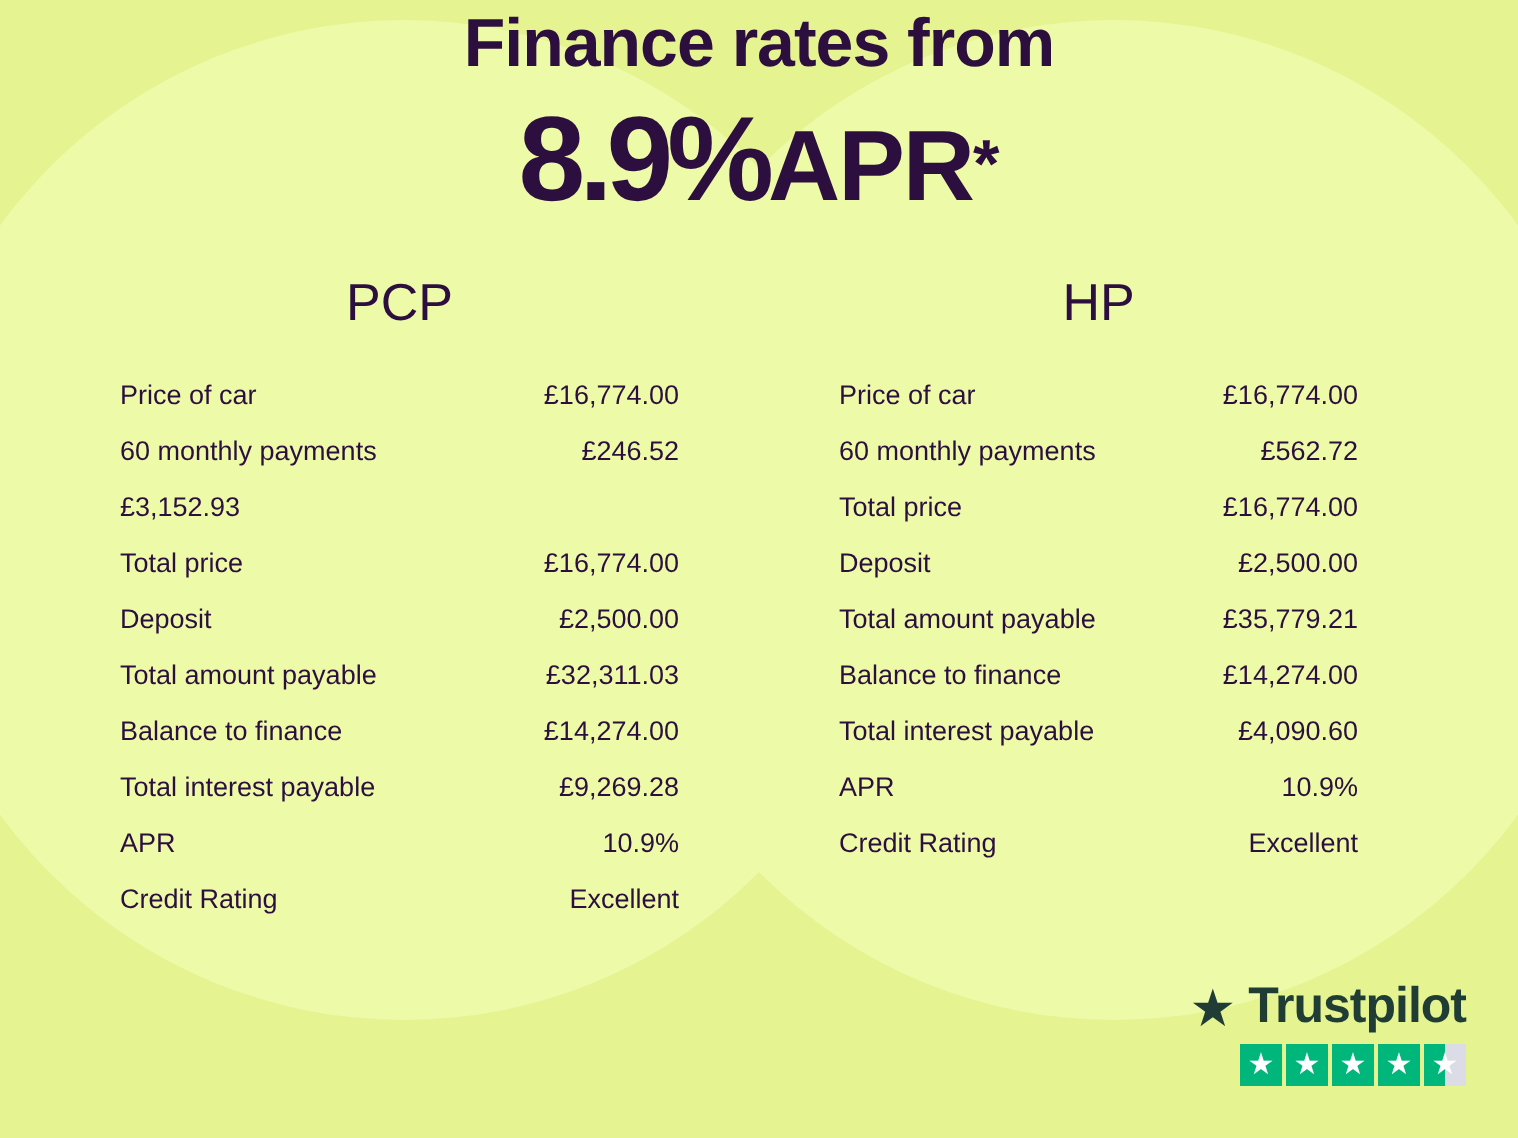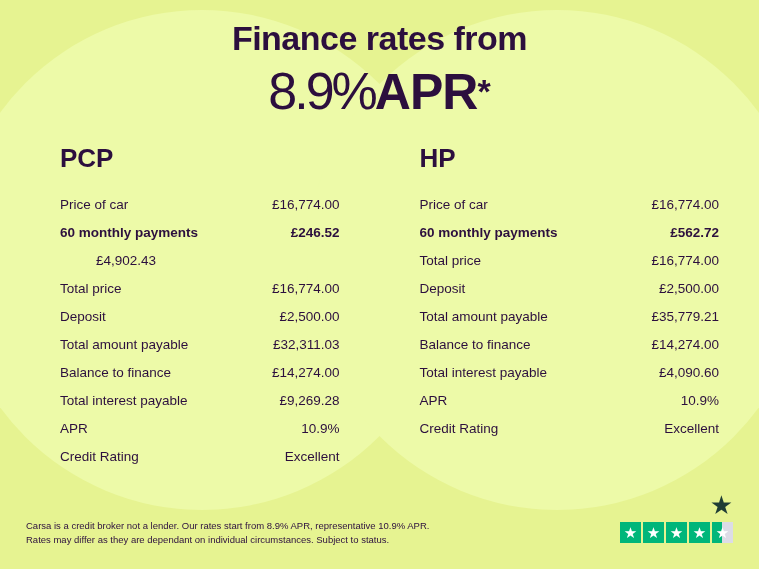--- a/index.html
+++ b/index.html
@@ -43,32 +43,32 @@
     z-index: 2;
     width: 759px;
     height: 569px;
   }
   .headline {
     text-align: center;
     color: #2c0f3e;
     font-weight: bold;
     font-size: 34px;
     letter-spacing: -0.5px;
-    padding-top: 20px;
+    padding-top: 4px;
     line-height: 1.1;
   }
   .rate-row {
     text-align: center;
     color: #2c0f3e;
     margin-top: 4px;
     white-space: nowrap;
   }
   .rate-big {
-    font-size: 52px;
-    font-weight: normal;
+    font-size: 60px;
+    font-weight: bold;
     letter-spacing: -3px;
     vertical-align: baseline;
   }
   .rate-apr {
     font-size: 50px;
     font-weight: bold;
     letter-spacing: -1px;
     vertical-align: baseline;
   }
   .rate-star {
@@ -78,42 +78,42 @@
   }
   .columns {
     display: flex;
     margin-top: 22px;
   }
   .col {
     width: 50%;
     box-sizing: border-box;
   }
   .col-left { padding: 0 40px 0 60px; }
-  .col-right { padding: 0 40px 0 40px; }
+  .col-right { padding: 0 80px 0 40px; }
   .col-title {
-    text-align: left;
+    text-align: center;
     color: #2c0f3e;
     font-size: 26px;
-    font-weight: bold;
+    font-weight: normal;
     margin-bottom: 16px;
   }
   .kv {
     display: flex;
     justify-content: space-between;
     align-items: center;
     color: #2c0f3e;
     font-size: 13.5px;
     padding: 6.5px 0;
   }
   .kv.bold .kv-label,
   .kv.bold .kv-value {
-    font-weight: bold;
+    font-weight: normal;
   }
   .kv-label { text-align: left; }
-  .kv-value { text-align: right; margin-left: 36px; }
+  .kv-value { text-align: right; }
   .footer {
     position: absolute;
     left: 26px;
     bottom: 22px;
     color: #2c0f3e;
     font-size: 9.5px;
     line-height: 1.45;
     max-width: 420px;
   }
   .trustpilot {
@@ -185,21 +185,21 @@
 
         <div class="kv">
           <span class="kv-label">Price of car</span>
           <span class="kv-value">£16,774.00</span>
         </div>
         <div class="kv bold">
           <span class="kv-label">60 monthly payments</span>
           <span class="kv-value">£246.52</span>
         </div>
         <div class="kv">
-          <span class="kv-value">£4,902.43</span>
+          <span class="kv-value">£3,152.93</span>
         </div>
         <div class="kv">
           <span class="kv-label">Total price</span>
           <span class="kv-value">£16,774.00</span>
         </div>
         <div class="kv">
           <span class="kv-label">Deposit</span>
           <span class="kv-value">£2,500.00</span>
         </div>
         <div class="kv">
@@ -260,28 +260,25 @@
           <span class="kv-value">10.9%</span>
         </div>
         <div class="kv">
           <span class="kv-label">Credit Rating</span>
           <span class="kv-value">Excellent</span>
         </div>
       </div>
 
     </div>
 
-    <div class="footer">
-      <div>Carsa is a credit broker not a lender. Our rates start from 8.9% APR, representative 10.9% APR.</div>
-      <div>Rates may differ as they are dependant on individual circumstances. Subject to status.</div>
-    </div>
 
     <div class="trustpilot">
       <div class="tp-top">
         <span class="tp-star-glyph">★</span>
+        <span class="tp-name">Trustpilot</span>
       </div>
       <div class="tp-stars">
         <div class="tp-box">
             <span>★</span>
           </div>
         <div class="tp-box">
             <span>★</span>
           </div>
         <div class="tp-box">
             <span>★</span>

